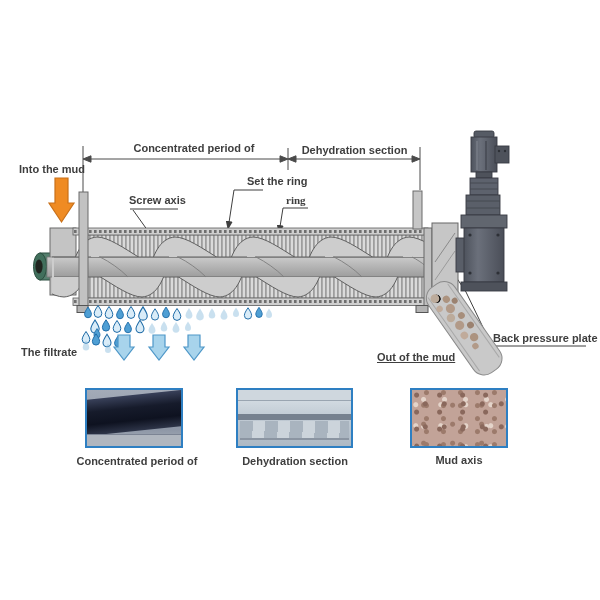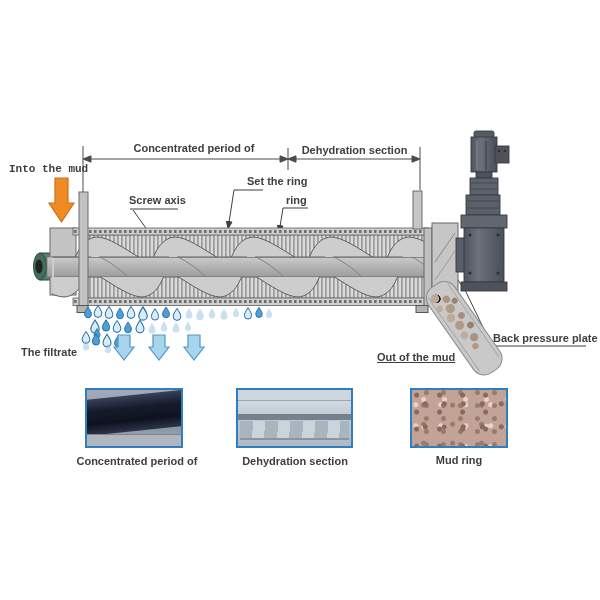--- a/index.html
+++ b/index.html
@@ -240,26 +240,26 @@
     </g>
   </g>
 
   <g fill="#a8d4ec" stroke="#4e97c8" stroke-width="1.2">
     <path d="M118,335 L130,335 L130,347 L134,347 L124,360 L114,347 L118,347 Z"></path>
     <path d="M153,335 L165,335 L165,347 L169,347 L159,360 L149,347 L153,347 Z"></path>
     <path d="M188,335 L200,335 L200,347 L204,347 L194,360 L184,347 L188,347 Z"></path>
   </g>
 </svg>
 
-  <div class="lbl" style="left:9px;top:163px;font-family:Liberation Mono, monospace;">Into the mud</div>
+  <div class="lbl" style="left:19px;top:163px;">Into the mud</div>
   <div class="lbl center" style="left:98px;top:142px;width:192px;">Concentrated period of</div>
   <div class="lbl center" style="left:291px;top:144px;width:127px;">Dehydration section</div>
   <div class="lbl" style="left:236px;top:175px;margin-left:11px;">Set the ring</div>
   <div class="lbl" style="left:129px;top:194px;">Screw axis</div>
-  <div class="lbl" style="left:286px;top:194px;">ring</div>
+  <div class="lbl" style="left:286px;top:194px;font-family:Liberation Serif, serif;">ring</div>
   <div class="lbl" style="left:21px;top:322px;margin-top:24px;">The filtrate</div>
   <div class="lbl" style="left:377px;top:351px;text-decoration:underline;">Out of the mud</div>
   <div class="lbl" style="left:493px;top:332px;">Back pressure plate</div>
 
   <div class="photo" style="left:85px;top:388px;width:98px;height:60px;">
     <div class="inner p1-base"></div>
     <div class="p1-cyl"></div>
     <div class="p1-floor"></div>
   </div>
   <div class="photo" style="left:236px;top:388px;width:117px;height:60px;">
@@ -267,15 +267,15 @@
     <div class="p2-top"></div>
     <div class="p2-bar"></div>
     <div class="p2-plates"></div>
   </div>
   <div class="photo" style="left:410px;top:388px;width:98px;height:60px;">
     <div class="inner p3-base"></div>
   </div>
 
   <div class="caption" style="left:67px;top:455px;width:140px;">Concentrated period of</div>
   <div class="caption" style="left:235px;top:455px;width:120px;">Dehydration section</div>
-  <div class="caption" style="left:403px;top:454px;width:112px;">Mud ring</div>
+  <div class="caption" style="left:403px;top:454px;width:112px;">Mud axis</div>
 
 </div>
 
 </body></html>

